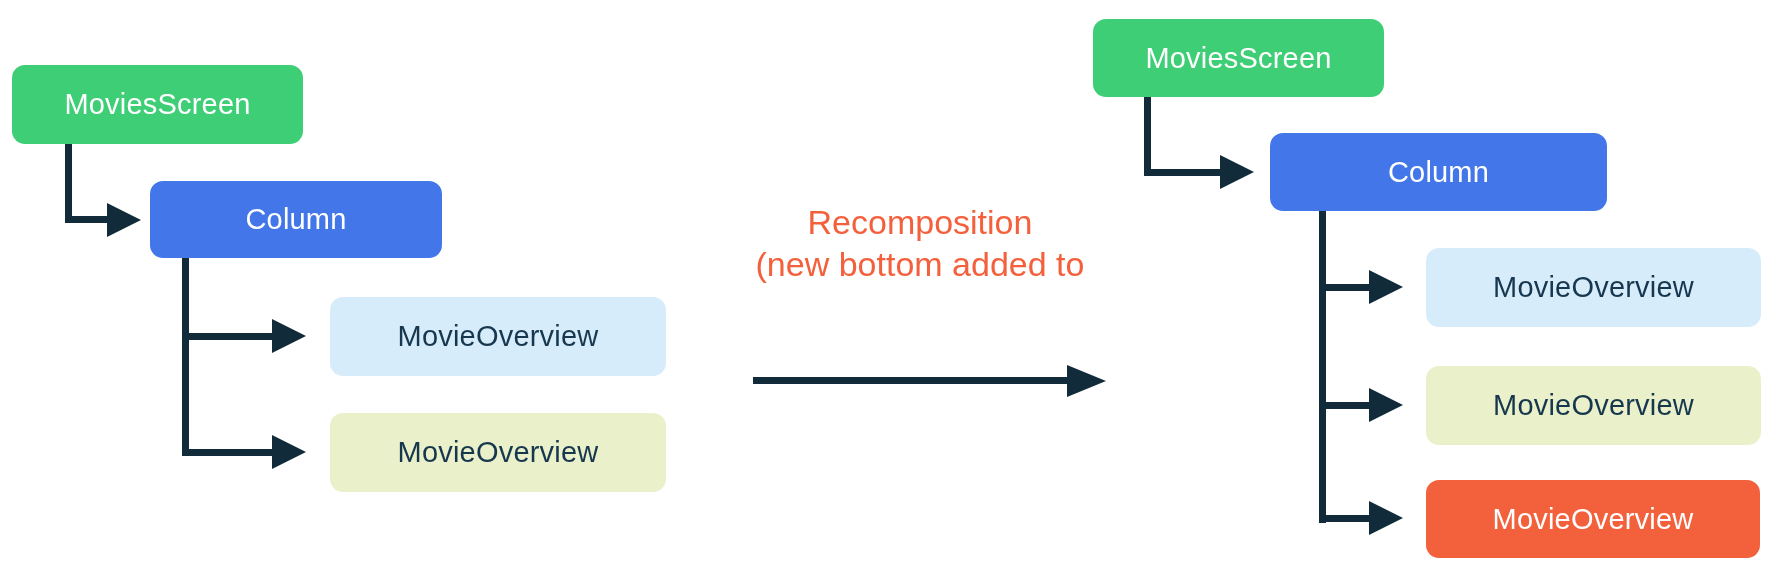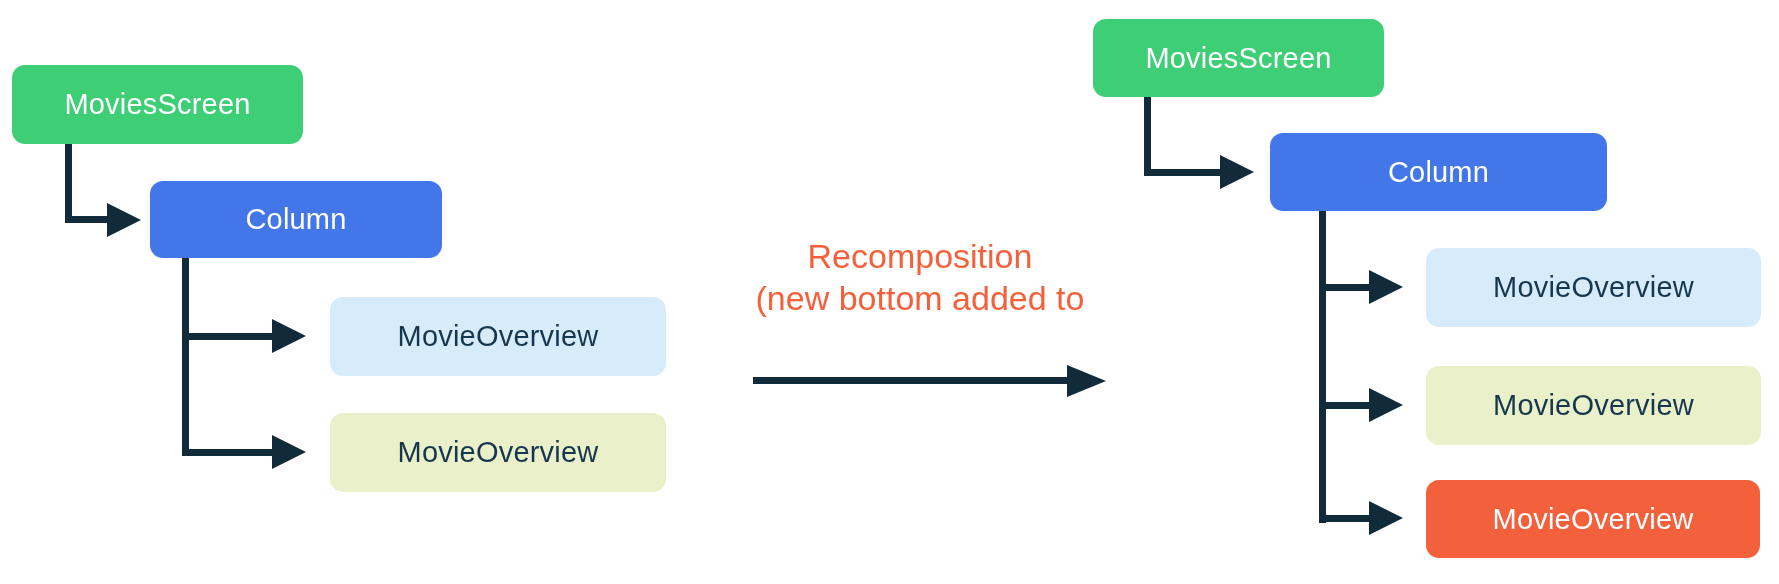--- a/index.html
+++ b/index.html
@@ -45,21 +45,20 @@
   .annotation {
     position: absolute;
     left: 620px;
     top: 201px;
     width: 600px;
     text-align: center;
     color: var(--annotation);
     font-size: 34px;
     font-weight: 500;
     line-height: 42px;
-    margin-top: 34px;
   }
 </style>
 </head>
 <body>
 
 <div class="canvas">
 
   <div class="node green" style="left:12px; top:65px; width:291px; height:79px;">MoviesScreen</div>
 
   <div class="line" style="left:65px; top:144px; width:7px; height:79px;"></div>

